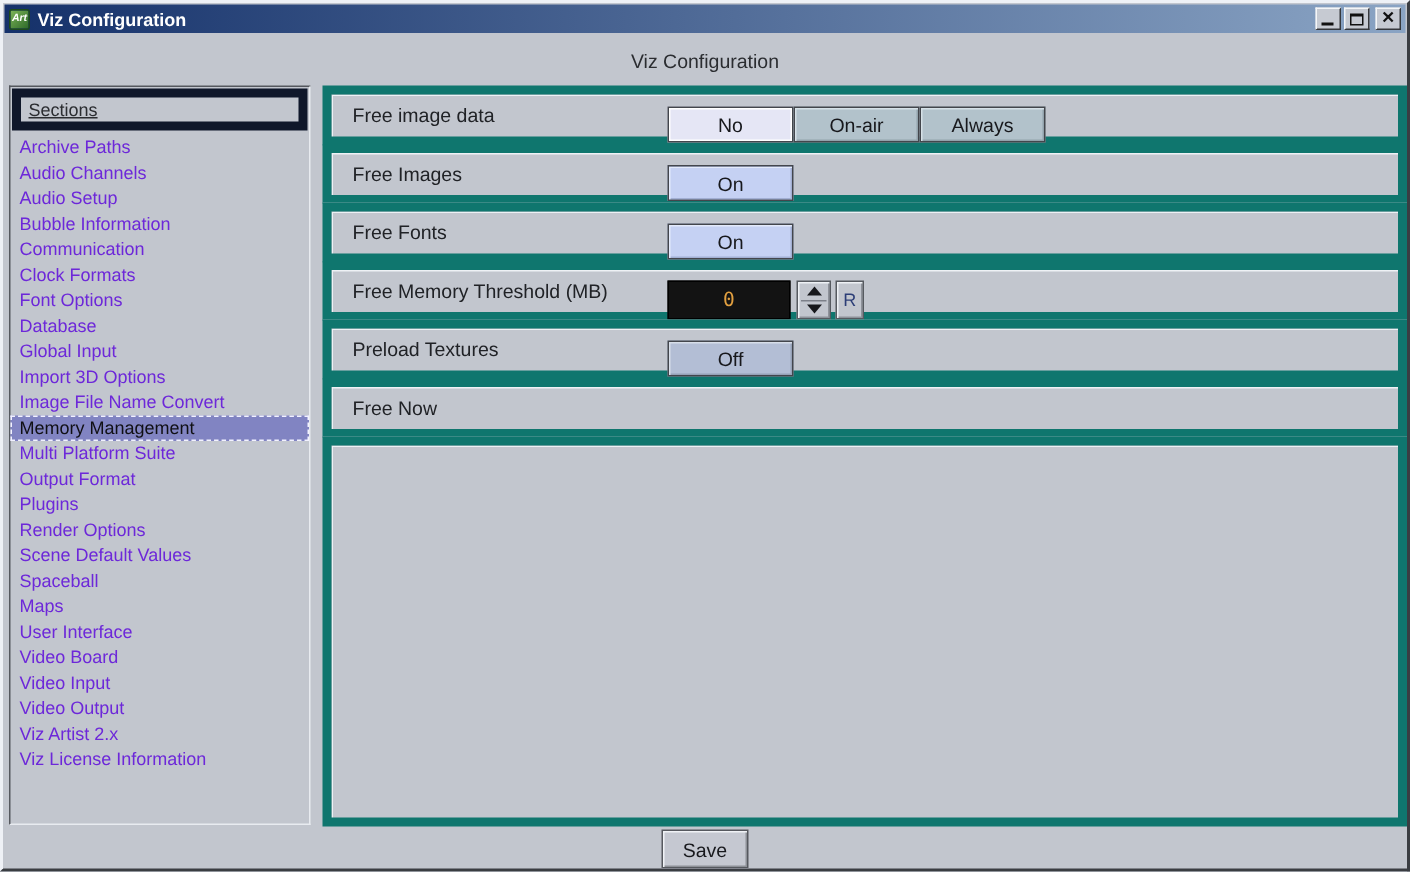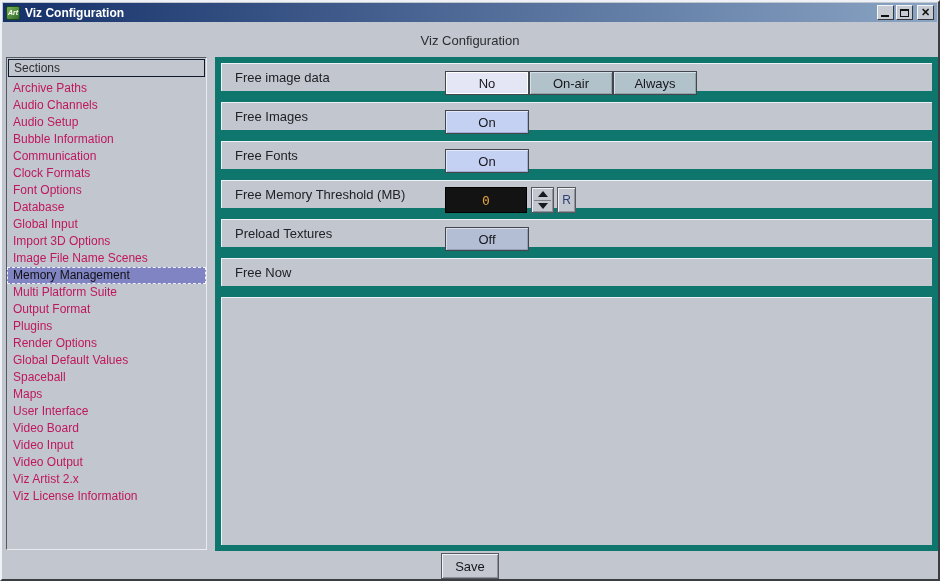--- a/index.html
+++ b/index.html
@@ -42,29 +42,29 @@
     text-align:center; font-size:13px; color:#2b2d31;
   }
 
   
   .sidebar {
     position:absolute; left:4px; top:55px; width:201px; height:493px;
     border:1px solid #55585e; border-right-color:#e8ebf0; border-bottom-color:#e8ebf0;
     background:#c2c6ce;
   }
   .sections-header {
-    margin:1px; height:18px;
-    border:1px solid #0f172a;
+    margin:1px; height:28px;
+    border:6px solid #0f172a;
     display:flex; align-items:center; padding-left:5px;
-    font-size:12px; color:#2b2d31;
+    font-size:12px; color:#2b2d31;text-decoration:underline;
   }
   .side-list { padding-top:2px; }
   .side-item {
     height:17px; line-height:17px; padding-left:5px;
-    font-size:12px; color:#be185d; white-space:nowrap;
+    font-size:12px; color:#6d28d9; white-space:nowrap;
     border:1px solid transparent; line-height:15px;
   }
   .side-item.selected {
     background:#8184c2;
     border:1px dashed #f2f2ff;
     color:#101014;
   }
 
   
   .main {
@@ -168,27 +168,27 @@
       <div class="side-item">Archive Paths</div>
       <div class="side-item">Audio Channels</div>
       <div class="side-item">Audio Setup</div>
       <div class="side-item">Bubble Information</div>
       <div class="side-item">Communication</div>
       <div class="side-item">Clock Formats</div>
       <div class="side-item">Font Options</div>
       <div class="side-item">Database</div>
       <div class="side-item">Global Input</div>
       <div class="side-item">Import 3D Options</div>
-      <div class="side-item">Image File Name Scenes</div>
+      <div class="side-item">Image File Name Convert</div>
       <div class="side-item selected">Memory Management</div>
       <div class="side-item">Multi Platform Suite</div>
       <div class="side-item">Output Format</div>
       <div class="side-item">Plugins</div>
       <div class="side-item">Render Options</div>
-      <div class="side-item">Global Default Values</div>
+      <div class="side-item">Scene Default Values</div>
       <div class="side-item">Spaceball</div>
       <div class="side-item">Maps</div>
       <div class="side-item">User Interface</div>
       <div class="side-item">Video Board</div>
       <div class="side-item">Video Input</div>
       <div class="side-item">Video Output</div>
       <div class="side-item">Viz Artist 2.x</div>
       <div class="side-item">Viz License Information</div>
     </div>
   </div>

